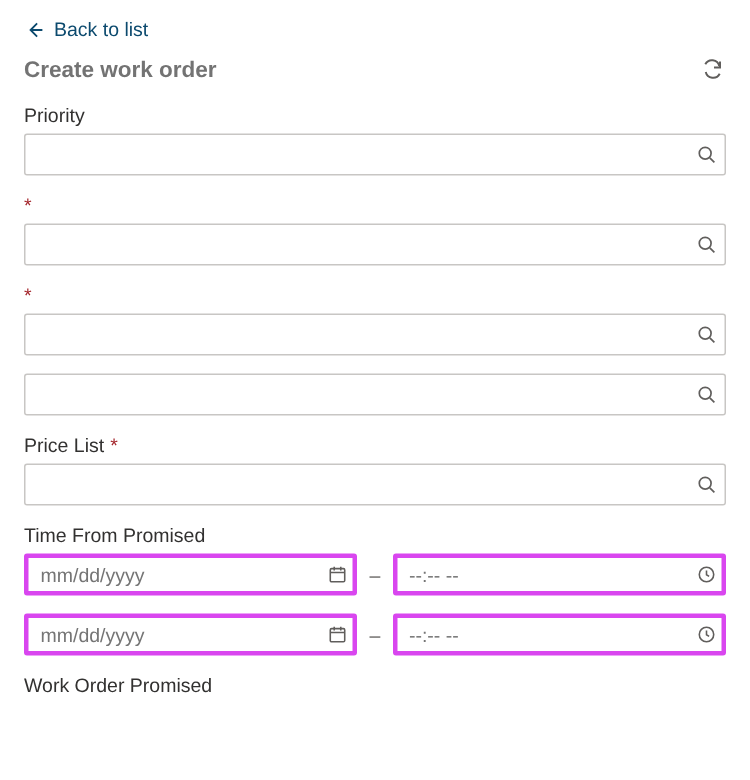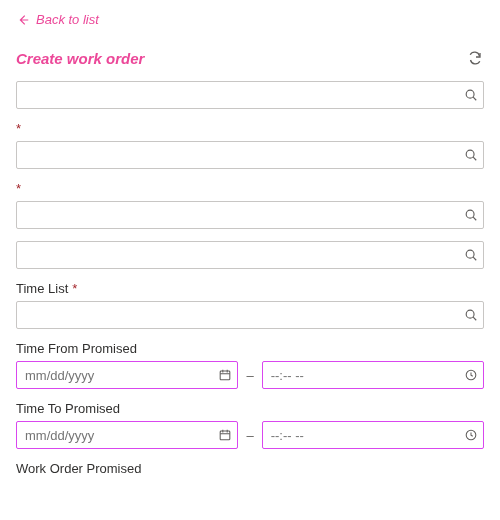--- a/index.html
+++ b/index.html
@@ -9,37 +9,35 @@
     color: #323130;
     font-size: 13px;
     width: 500px;
     padding: 12px 16px 16px 16px;
   }
   .back-row {
     display: flex;
     align-items: center;
     gap: 6px;
     font-size: 13px;
-    color: #ec4899;
+    color: #0c4a6e;
     cursor: pointer;
-    margin-bottom: 22px;
-    font-style: italic;
+    margin-bottom: 10px;
   }
   .back-row .arrow { width: 14px; height: 14px; display:inline-flex; align-items:center; justify-content:center;}
   .title-row {
     display: flex;
     align-items: center;
     justify-content: space-between;
     margin-bottom: 14px;
   }
   .title-row h2 {
     font-size: 15px;
     font-weight: 600;
-    color: #ec4899;
-    font-style: italic;
+    color: #737373;
   }
   .refresh-btn { width:18px; height:18px; color:#605e5c; cursor:pointer; display:flex; align-items:center; justify-content:center;}
   .field { margin-bottom: 12px; }
   .field-label {
     font-size: 13px;
     color: #323130;
     margin-bottom: 5px;
     display: flex;
     align-items: center;
     gap: 4px;
@@ -73,21 +71,21 @@
     align-items: center;
     gap: 8px;
   }
   .dt-box {
     position: relative;
     flex: 1;
   }
   .dt-box input {
     width: 100%;
     height: 28px;
-    border: 1px solid #d946ef;
+    border: 3px solid #d946ef;
     border-radius: 2px;
     padding: 0 28px 0 8px;
     font-size: 13px;
     color:#605e5c;
     background:#fff;
   }
   .dt-box .picker-icn {
     position: absolute;
     right: 6px;
     top: 50%;
@@ -114,20 +112,23 @@
   <h2>Create work order</h2>
   <span class="refresh-btn">
     <svg viewBox="0 0 16 16" width="16" height="16" fill="none" stroke="currentColor" stroke-width="1.3">
       <path d="M13 3v4h-4"></path>
       <path d="M3.5 10a5 5 0 0 0 9.3 1.2M12.5 6A5 5 0 0 0 3.2 4.8"></path>
     </svg>
   </span>
 </div>
 
 <div class="field">
+  <div class="field-label">
+    <span>Priority</span>
+  </div>
   <div class="lookup">
     <input type="text" value="" style="">
     <span class="search-icn">
       <svg viewBox="0 0 16 16" width="14" height="14" fill="none" stroke="currentColor" stroke-width="1.3">
           <circle cx="7" cy="7" r="4.5"></circle>
           <path d="M10.5 10.5 L14 14"></path>
         </svg>
     </span>
   </div>
 </div>
@@ -169,21 +170,21 @@
       <svg viewBox="0 0 16 16" width="14" height="14" fill="none" stroke="currentColor" stroke-width="1.3">
           <circle cx="7" cy="7" r="4.5"></circle>
           <path d="M10.5 10.5 L14 14"></path>
         </svg>
     </span>
   </div>
 </div>
 
 <div class="field">
   <div class="field-label">
-    <span>Time List</span>
+    <span>Price List</span>
     <span class="req">*</span>
   </div>
   <div class="lookup">
     <input type="text" value="" style="">
     <span class="search-icn">
       <svg viewBox="0 0 16 16" width="14" height="14" fill="none" stroke="currentColor" stroke-width="1.3">
           <circle cx="7" cy="7" r="4.5"></circle>
           <path d="M10.5 10.5 L14 14"></path>
         </svg>
     </span>
@@ -211,23 +212,20 @@
         <svg viewBox="0 0 16 16" width="14" height="14" fill="none" stroke="currentColor" stroke-width="1.2">
             <circle cx="8" cy="8" r="5.5"></circle>
             <path d="M8 5v3.2l2 1.2"></path>
           </svg>
       </span>
     </div>
   </div>
 </div>
 
 <div class="field">
-  <div class="field-label">
-    <span>Time To Promised</span>
-  </div>
   <div class="dt-row">
     <div class="dt-box">
       <input type="text" placeholder="mm/dd/yyyy" style="">
       <span class="picker-icn">
         <svg viewBox="0 0 16 16" width="14" height="14" fill="none" stroke="currentColor" stroke-width="1.2">
             <rect x="2.5" y="3.5" width="11" height="10" rx="1"></rect>
             <path d="M2.5 6.5h11M5.5 2v3M10.5 2v3"></path>
           </svg>
       </span>
     </div>

